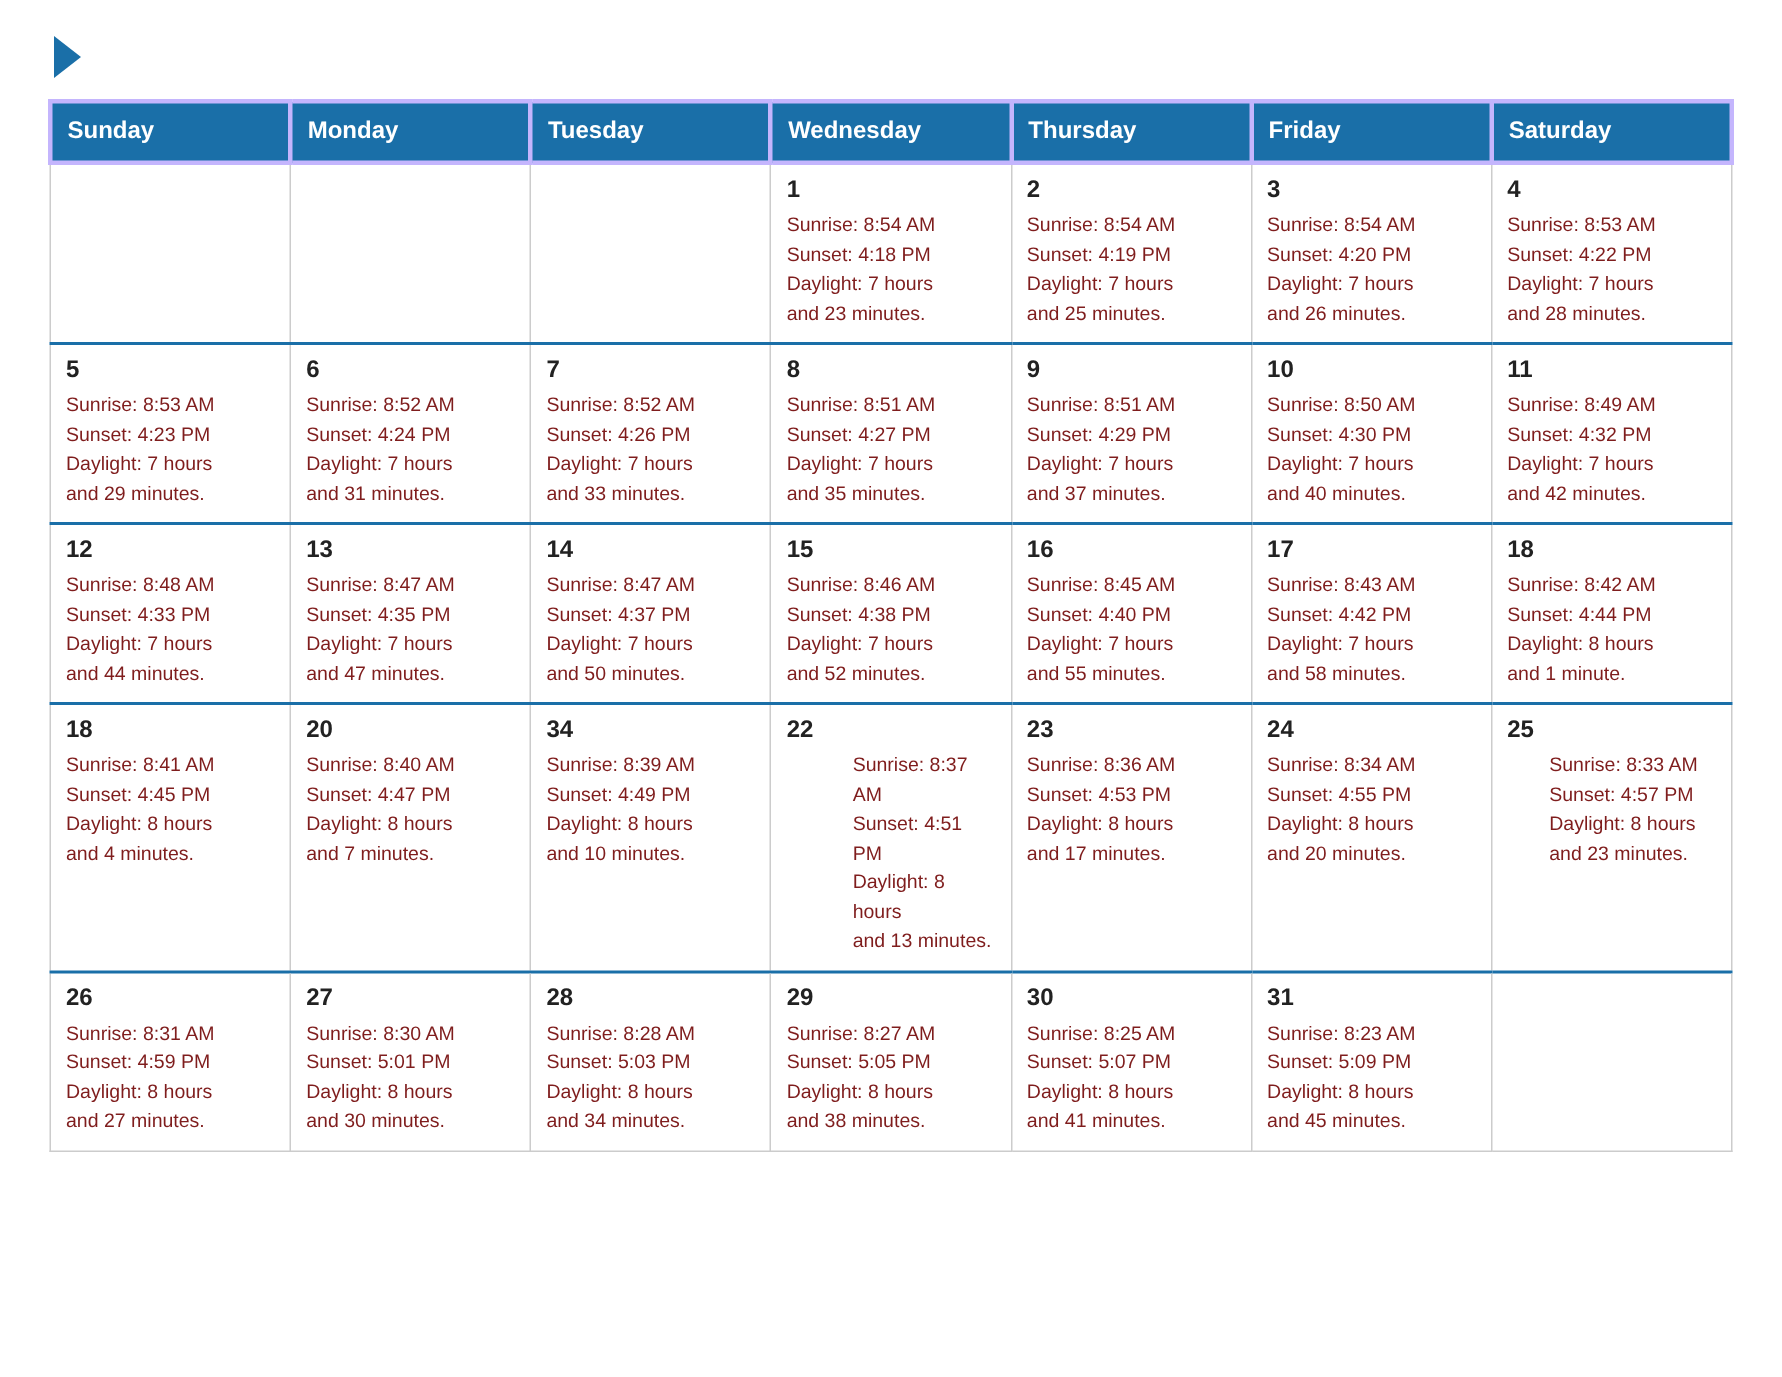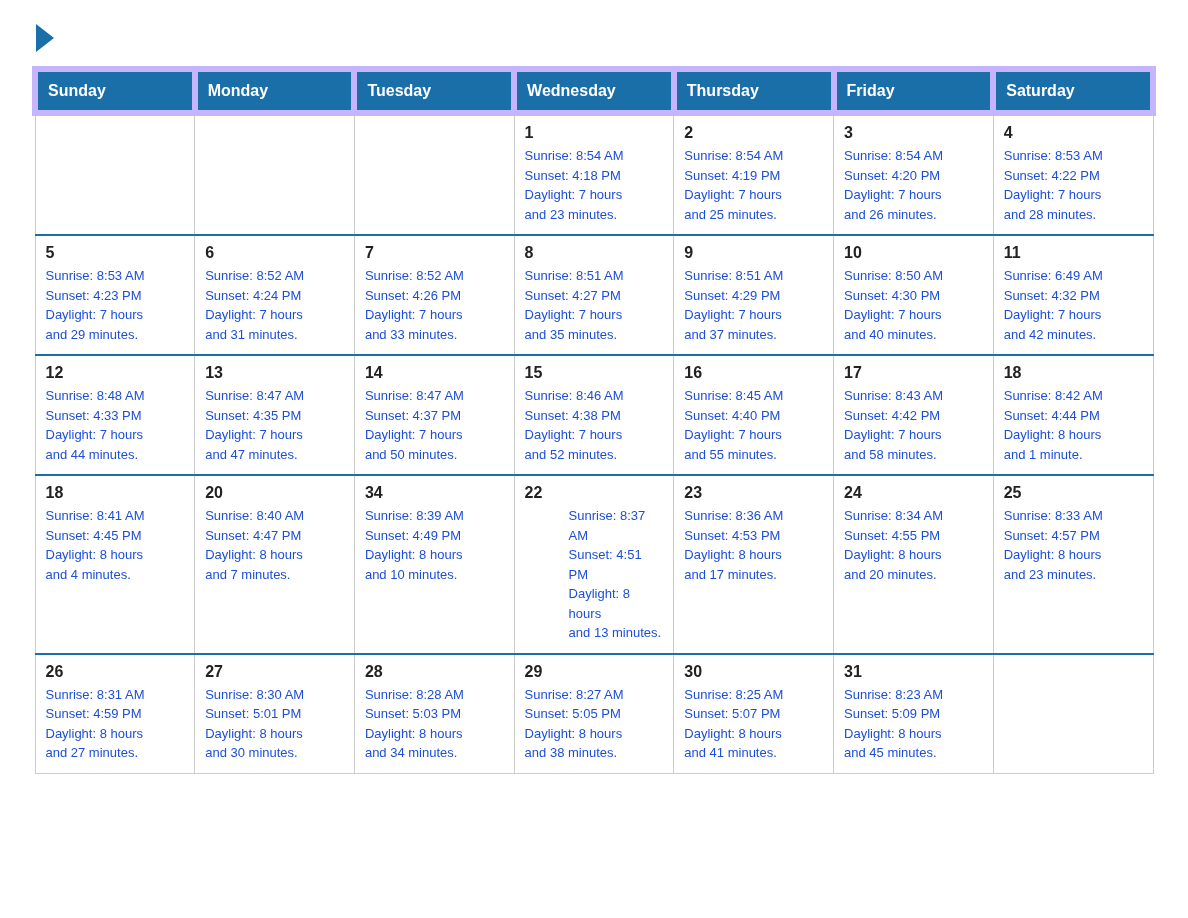--- a/index.html
+++ b/index.html
@@ -38,41 +38,41 @@
       border-collapse: collapse;
       table-layout: fixed;
     }
     .calendar th {
       background: #1a6fa8;
       color: #fff;
       font-size: 16px;
       font-weight: bold;
       padding: 10px 10px;
       text-align: left;
-      border: 6px solid #c4b5fd;
+      border: 3px solid #c4b5fd;
     }
     .calendar td {
       vertical-align: top;
       padding: 8px 10px 10px 10px;
       border: 1px solid #ccc;
       min-height: 90px;
       font-size: 13px;
       color: #222;
       background: #fff;
     }
     .day-number {
       font-size: 16px;
       font-weight: bold;
       color: #222;
       margin-bottom: 4px;
       display: block;
     }
     .day-info {
       font-size: 13px;
-      color: #1d4ed8;
+      color: #7f1d1d;
       line-height: 1.5;
     }
     .empty-cell {
       background: #fff;
     }
     .row-separator td {
       border-top: 2px solid #1a6fa8;
     }
     .logo-wrapper {
       display: flex;
@@ -209,21 +209,21 @@
           </td>
           <td>
             <span class="day-number">10</span>
             <div class="day-info" style="white-space: pre-line;">Sunrise: 8:50 AM
 Sunset: 4:30 PM
 Daylight: 7 hours
 and 40 minutes.</div>
           </td>
           <td>
             <span class="day-number">11</span>
-            <div class="day-info" style="white-space: pre-line;">Sunrise: 6:49 AM
+            <div class="day-info" style="white-space: pre-line;">Sunrise: 8:49 AM
 Sunset: 4:32 PM
 Daylight: 7 hours
 and 42 minutes.</div>
           </td>
         </tr>
         <tr class="row-separator">
           <td>
             <span class="day-number">12</span>
             <div class="day-info" style="white-space: pre-line;">Sunrise: 8:48 AM
 Sunset: 4:33 PM
@@ -311,21 +311,21 @@
           </td>
           <td>
             <span class="day-number">24</span>
             <div class="day-info" style="white-space: pre-line;">Sunrise: 8:34 AM
 Sunset: 4:55 PM
 Daylight: 8 hours
 and 20 minutes.</div>
           </td>
           <td>
             <span class="day-number">25</span>
-            <div class="day-info" style="white-space: pre-line;">Sunrise: 8:33 AM
+            <div class="day-info" style="white-space: pre-line; margin-left: 28px;">Sunrise: 8:33 AM
 Sunset: 4:57 PM
 Daylight: 8 hours
 and 23 minutes.</div>
           </td>
         </tr>
         <tr class="row-separator">
           <td>
             <span class="day-number">26</span>
             <div class="day-info" style="white-space: pre-line;">Sunrise: 8:31 AM
 Sunset: 4:59 PM

